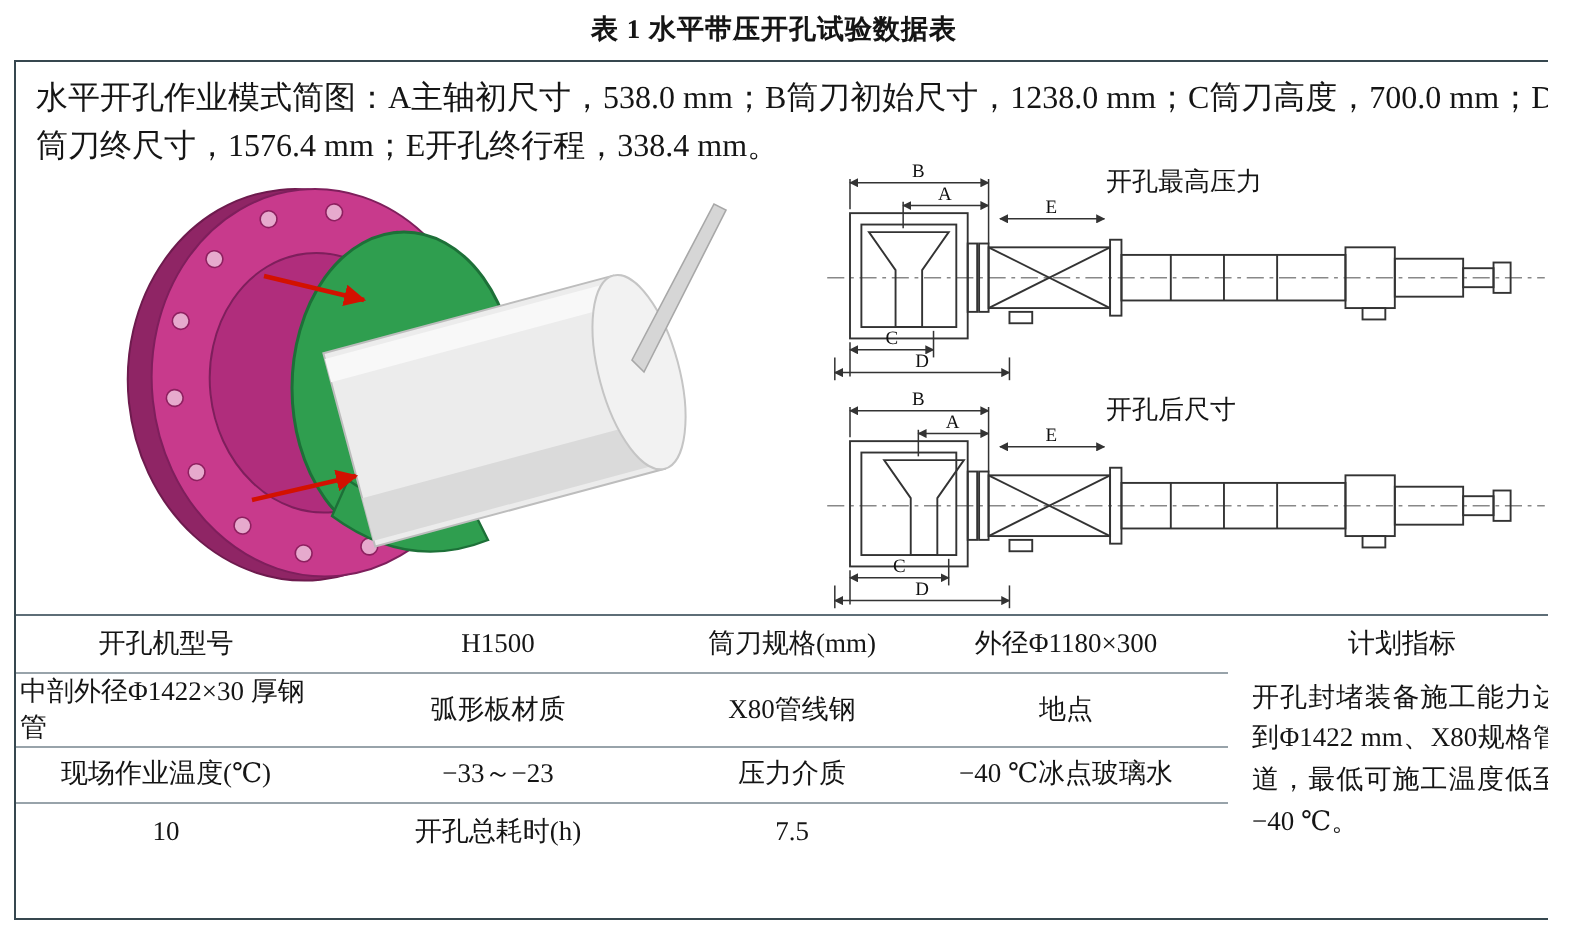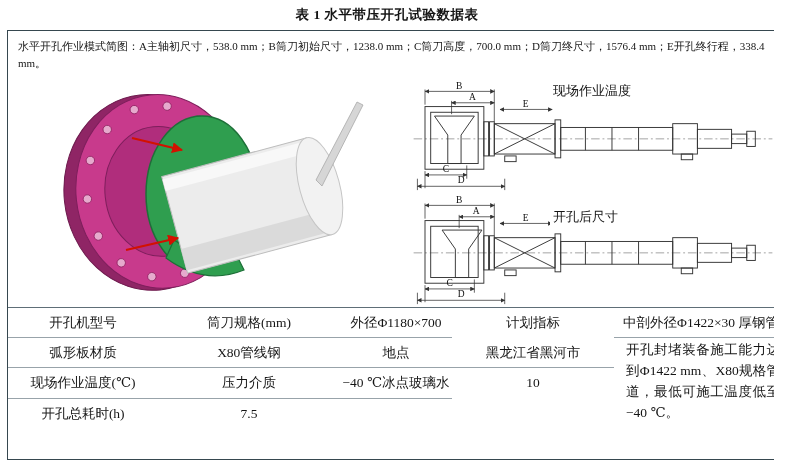--- a/index.html
+++ b/index.html
@@ -3,30 +3,30 @@
 <meta charset="utf-8">
 <style>
   *{margin:0;padding:0;box-sizing:border-box}
   html,body{width:796px;height:466px;background:#fff;
     font-family:"Liberation Serif","DejaVu Serif",serif;color:#151515}
   .page{position:relative;width:774px;height:466px;overflow:hidden;background:#fff}
   .title{position:absolute;top:6px;left:0;width:100%;text-align:center;
     font-size:13.5px;font-weight:bold;letter-spacing:.5px}
   .box{position:absolute;left:7px;top:30px;width:782px;height:430px;
     border:1.5px solid #36474f;background:#fff}
-  .desc{padding:7px 10px 0;font-size:11px;line-height:1.5}
+  .desc{padding:7px 10px 0;font-size:16px;line-height:1.5}
   .figs{position:absolute;left:0;top:47px;width:100%;height:231px}
   .render{position:absolute;left:46px;top:2px}
   .drawings{position:absolute;left:392px;top:2px;width:386px;height:228px}
   .dwg{display:block;position:absolute;left:0}
   .d1{top:0}
   .d2{top:114px}
   .caption{position:absolute;font-size:13px;z-index:2;background:#fff;padding:0 3px}
   .cap1{left:150px;top:2px}
-  .cap2{left:150px;top:128px}
+  .cap2{left:150px;top:116px}
   .tbl{position:absolute;left:0;bottom:0;width:100%;height:152px;
     border-top:1px solid #5e6e77;display:grid;
     grid-template-columns:150px 182px 112px 162px 1fr;
     grid-template-rows:repeat(5,1fr);font-size:13.5px}
   .cell{display:flex;align-items:center;justify-content:center;text-align:left;
     border-bottom:1px solid #98a3aa;padding:0 2px}
   .cell.nb{border-bottom:none}
   .plan{grid-column:5;grid-row:2/6;padding:2px 8px 0 12px;line-height:1.55;text-align:justify}
   svg text{font-family:"Liberation Serif","DejaVu Serif",serif}
 </style>
@@ -82,21 +82,21 @@
         </g>
         <polygon points="262,100 303,22 309,25 268,106" fill="#d6d6d6" stroke="#a8a8a8" stroke-width="0.8"></polygon>
         <g stroke="#d31100" stroke-width="2.2">
           <line x1="78" y1="58" x2="128" y2="70" marker-end="url(#ra3d)"></line>
           <line x1="72" y1="170" x2="124" y2="158" marker-end="url(#ra3d)"></line>
         </g>
       </svg>
 
       <div class="drawings">
 
-        <div class="caption cap1">现场作业温度</div>
+        <div class="caption cap1">开孔最高压力</div>
 
         <svg class="dwg d1" width="386" height="112" viewBox="0 0 386 118">
           <defs>
             <marker id="d1a" viewBox="0 0 10 10" refX="9" refY="5" markerWidth="6" markerHeight="6" orient="auto-start-reverse">
               <path d="M0,0L10,5L0,10z" fill="#333"></path>
             </marker>
           </defs>
           <line x1="4" y1="62" x2="382" y2="62" stroke="#888" stroke-width="0.8" stroke-dasharray="9 3 2 3"></line>
           <g stroke="#333" fill="none" stroke-width="1">
             <rect x="16" y="28" width="62" height="66"></rect>
@@ -193,33 +193,34 @@
             <text x="42" y="97">C</text>
             <text x="54" y="109">D</text>
           </g>
         </svg>
       </div>
     </div>
 
     <div class="tbl">
 
       <div class="cell">开孔机型号</div>
+      <div class="cell">H1500</div>
       <div class="cell">筒刀规格(mm)</div>
-      <div class="cell">外径Φ1180×700</div>
+      <div class="cell">外径Φ1180×300</div>
       <div class="cell nb">计划指标</div>
 
       <div class="cell">中剖外径Φ1422×30 厚钢管</div>
       <div class="cell">弧形板材质</div>
       <div class="cell">X80管线钢</div>
       <div class="plan">开孔封堵装备施工能力达到Φ1422 mm、X80规格管道，最低可施工温度低至−40 ℃。</div>
 
       <div class="cell">地点</div>
-      <div class="cell">黑龙江省黑河市</div>
 
       <div class="cell">现场作业温度(℃)</div>
+      <div class="cell">−33～−23</div>
       <div class="cell">压力介质</div>
       <div class="cell">−40 ℃冰点玻璃水</div>
 
       <div class="cell nb">10</div>
       <div class="cell nb">开孔总耗时(h)</div>
       <div class="cell nb">7.5</div>
     </div>
 
   </div>
 </div>

